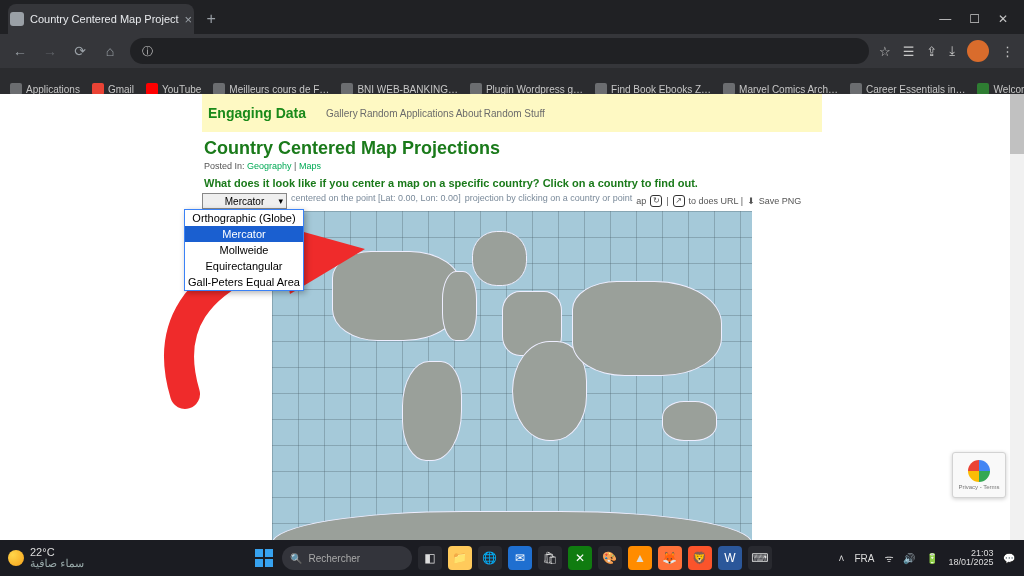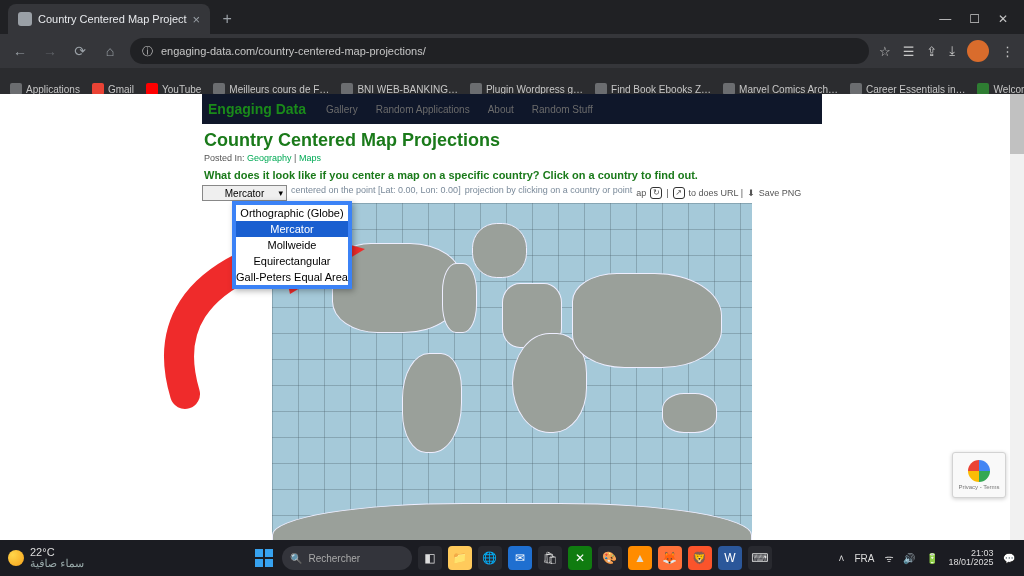--- a/index.html
+++ b/index.html
@@ -1,21 +1,21 @@
 <!DOCTYPE html>
 <html><head>
 <meta charset="utf-8">
 <style>
 * { margin:0; padding:0; box-sizing:border-box; font-family:Arial,Helvetica,sans-serif; }
 body { width:1024px; height:576px; overflow:hidden; background:#fff; position:relative; }
 
 
 .chrome { background:#202124; color:#e8eaed; }
 .tabbar { height:34px; display:flex; align-items:flex-end; padding:0 8px; gap:4px; }
-.tab { background:#35363a; height:30px; border-radius:8px 8px 0 0; display:flex; align-items:center; padding:0 10px; font-size:11px; gap:6px; min-width:170px; }
+.tab { background:#35363a; height:30px; border-radius:8px 8px 0 0; display:flex; align-items:center; padding:0 2px; font-size:11px; gap:6px; min-width:170px; }
 .tab .favicon { width:14px; height:14px; background:#9aa0a6; border-radius:3px; }
 .tab .close { margin-left:auto; font-size:13px; color:#9aa0a6; }
 .newtab { width:26px; height:26px; display:flex; align-items:center; justify-content:center; color:#9aa0a6; font-size:16px; margin-bottom:2px; }
 .winctrl { margin-left:auto; display:flex; gap:18px; align-items:center; height:30px; padding-right:8px; font-size:12px; color:#c7c7c7; }
 
 .addrrow { height:34px; display:flex; align-items:center; gap:10px; padding:0 10px; background:#35363a; }
 .navbtn { width:20px; height:20px; display:flex; align-items:center; justify-content:center; color:#9aa0a6; font-size:14px; }
 .addr { flex:1; background:#202124; border-radius:14px; height:26px; display:flex; align-items:center; padding:0 12px; font-size:11px; color:#c7c7c7; gap:8px; }
 .addr .lock { font-size:11px; }
 .addrright { display:flex; gap:12px; color:#c7c7c7; font-size:13px; align-items:center; }
@@ -24,37 +24,37 @@
 .bkbar { height:26px; background:#2b2c2f; display:flex; align-items:center; padding:0 10px; gap:12px; font-size:10px; color:#c7c7c7; }
 .bk { display:flex; align-items:center; gap:4px; white-space:nowrap;margin-top:16px; }
 .bk .bi { width:12px; height:12px; background:#6b6d70; border-radius:2px; }
 
 
 .page { position:absolute; top:94px; left:0; right:0; bottom:36px; background:#fff; overflow:hidden; }
 .scrollbar { position:absolute; right:0; top:0; bottom:0; width:14px; background:#f1f1f1; }
 .scrollbar .thumb { position:absolute; top:0; width:100%; height:60px; background:#c1c1c1; }
 
 .contentcol { width:620px; margin:0 auto; }
-.siteheader { background:#0f172a; height:30px; display:flex; align-items:center; padding-left:6px; gap:20px; }
+.siteheader { background:#fef9c3; height:38px; display:flex; align-items:center; padding-left:6px; gap:20px; }
 .siteheader .brand { color:#1a8a1a; font-weight:bold; font-size:14px; }
-.siteheader .nav { display:flex; gap:18px; font-size:10px; color:#6b6b6b; }
+.siteheader .nav { display:flex; gap:2px; font-size:10px; color:#6b6b6b; }
 .pagetitle { color:#1a7a1a; font-size:18px; font-weight:bold; margin:6px 0 2px 2px; }
 .postedin { font-size:9px; color:#555; margin-left:2px; }
 .postedin a { color:#0a5; text-decoration:none; }
 .subhead { color:#1a7a1a; font-weight:bold; font-size:11px; margin:6px 0 4px 2px; }
 
 .controlsrow { display:flex; font-size:10px; margin-bottom:2px; }
 .selwrap { position:relative; display:inline-block; }
 .selbox { width:85px; height:16px; background:#efefef; border:1px solid #888; font-size:10px; display:flex; align-items:center; justify-content:center; position:relative; }
 .selbox::after { content:"▾"; position:absolute; right:3px; font-size:9px; }
 .infoline { font-size:9px; color:#7a8a9a; margin-left:4px; }
 .toolline { font-size:9px; color:#555; display:flex; align-items:center; gap:4px; margin-left:4px; }
 .toolline .ico { display:inline-block; width:12px; height:12px; border:1px solid #333; border-radius:3px; text-align:center; line-height:10px; font-size:8px; }
 
-.dropdown { position:absolute; top:16px; left:-18px; width:120px; background:#fff; border:4px solid #3b82f6; box-shadow:2px 2px 6px rgba(0,0,0,0.3); z-index:50;margin-left:48px; }
+.dropdown { position:absolute; top:16px; left:-18px; width:120px; background:#fff; border:1px solid #3b82f6; box-shadow:2px 2px 6px rgba(0,0,0,0.3); z-index:50; }
 .dropdown .opt { font-size:11px; text-align:center; padding:2px 0; white-space:nowrap; }
 .dropdown .opt.sel { background:#1a5fd0; color:#fff; }
 
 .mapwrap { width:480px; height:370px; margin:2px auto 0; background:#a5c9d9; position:relative; overflow:hidden; }
 .grid { position:absolute; inset:0;
   background-image:
    linear-gradient(to right, rgba(80,100,110,0.35) 1px, transparent 1px),
    linear-gradient(to bottom, rgba(80,100,110,0.35) 1px, transparent 1px);
   background-size:26px 26px; }
 .land { position:absolute; background:#9aa09a; border:1px solid #eef; }
@@ -104,21 +104,20 @@
       <span>✕</span>
     </div>
   </div>
   <div class="addrrow">
     <div class="navbtn">←</div>
     <div class="navbtn" style="opacity:.4">→</div>
     <div class="navbtn">⟳</div>
     <div class="navbtn">⌂</div>
     <div class="addr">
       <span class="lock">ⓘ</span>
-      <span>engaging-data.com/country-centered-map-projections/</span>
     </div>
     <div class="addrright">
       <span>☆</span>
       <span>☰</span>
       <span>⇪</span>
       <span>⤓</span>
       <div class="avatar"></div>
       <span>⋮</span>
     </div>
   </div>

